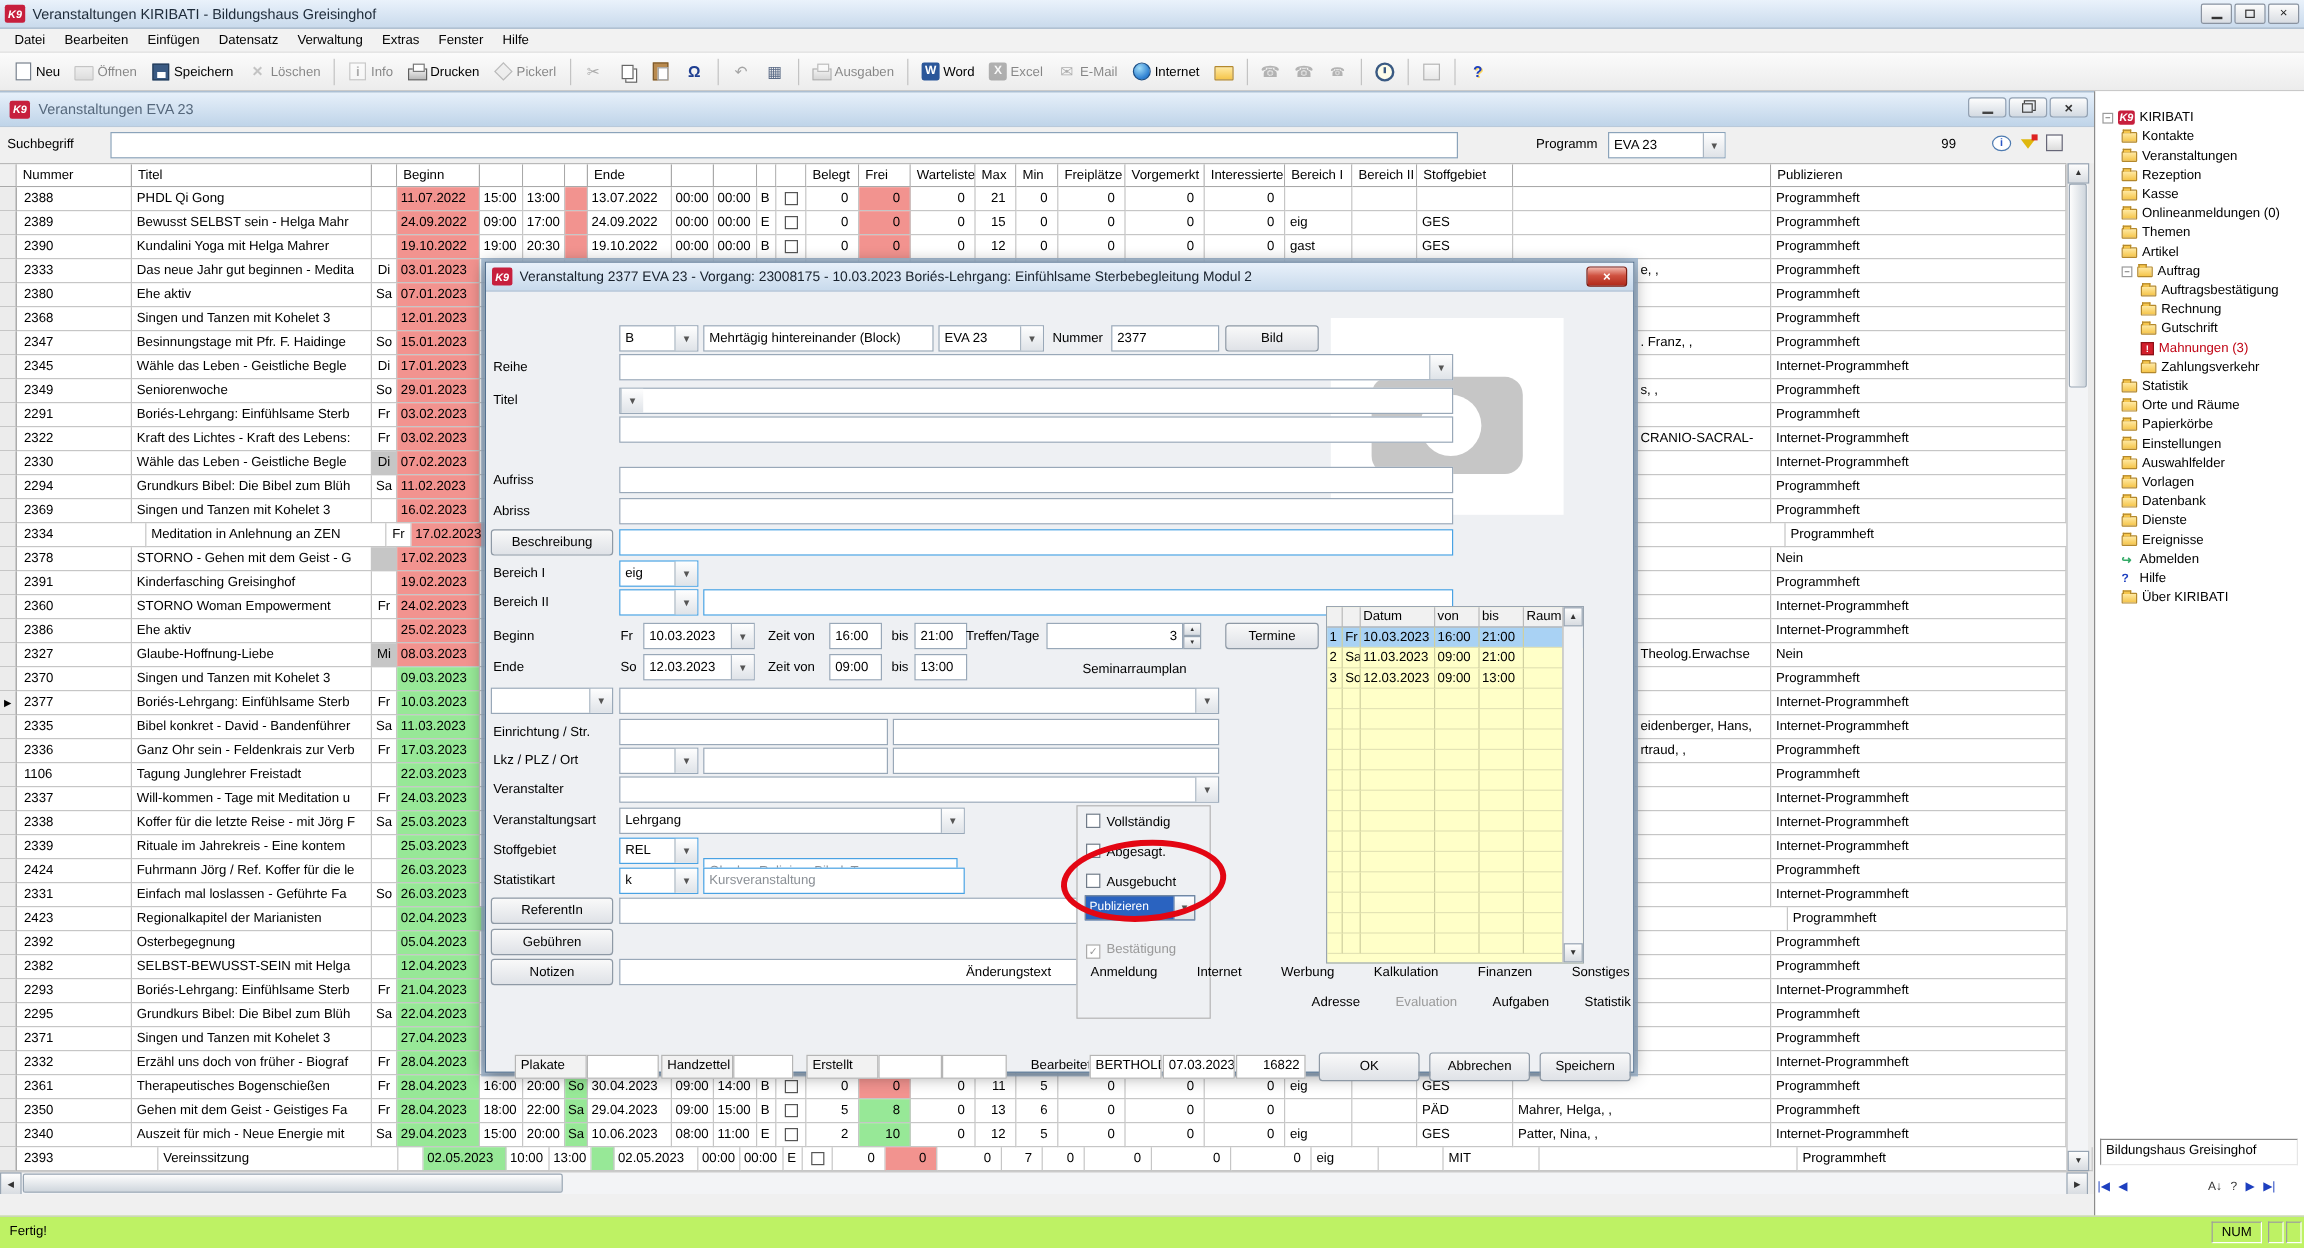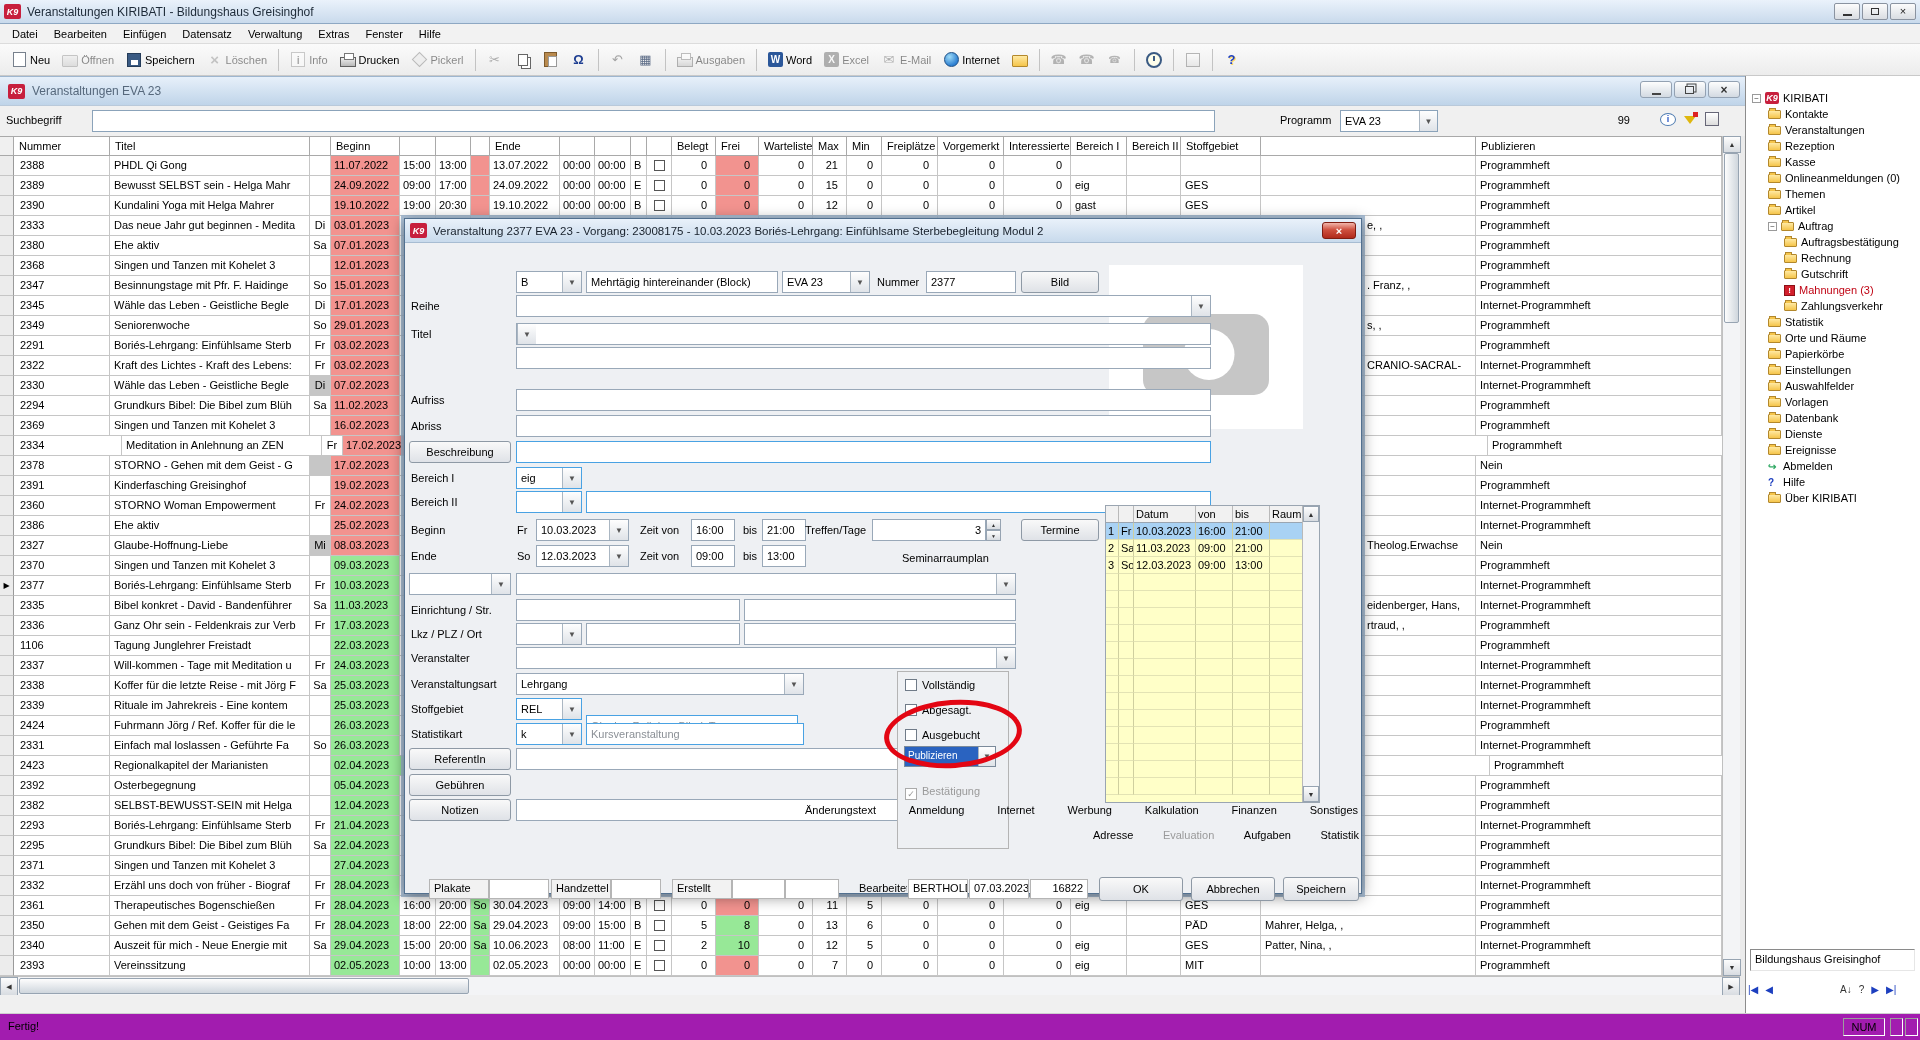--- a/index.html
+++ b/index.html
@@ -127,21 +127,21 @@
     display:flex;align-items:center;justify-content:center;flex:none;}
   .logout-icon{width:11px;height:11px;color:#3a6;font-weight:bold;font-size:10px;flex:none;}
   .help-icon{width:11px;height:11px;color:#1d3fbf;font-weight:bold;font-size:10px;flex:none;}
   .titem .red{color:#c00414;}
   #panel-footer-box{position:absolute;left:4px;bottom:42px;width:165px;height:22px;background:#fff;
     border:1px solid;border-color:#8a8a8a #e6e6e6 #e6e6e6 #8a8a8a;padding:3px 4px;white-space:nowrap;overflow:hidden;}
   #panel-nav{position:absolute;left:2px;bottom:18px;width:170px;display:flex;gap:7px;align-items:center;color:#1d3fbf;font-size:10px;}
   #panel-nav span{cursor:default;}
 
   
-  #statusbar{position:absolute;left:0;top:1013px;width:1920px;height:27px;background:#a21caf;border-top:1px solid #cfcfcf;}
+  #statusbar{position:absolute;left:0;top:1013px;width:1920px;height:27px;background:#bef264;border-top:1px solid #cfcfcf;}
   #status-left{position:absolute;left:8px;top:6px;}
   .spanel{position:absolute;top:4px;height:18px;border:1px solid;border-color:#9d9d9d #fff #fff #9d9d9d;padding:2px 5px;}
   #num-panel{left:1843px;width:42px;text-align:center;}
   .spanel.blank1{left:1890px;width:13px;}
   .spanel.blank2{left:1905px;width:13px;}
 
   
   #dialog{position:absolute;left:404px;top:218px;width:958px;height:676px;background:#eef0f3;
     border:1px solid #52708f;box-shadow:0 3px 14px rgba(0,0,0,.45),0 0 0 3px rgba(160,185,210,.85);z-index:10;}
   #dialog-titlebar{position:absolute;left:0;top:0;width:100%;height:24px;
@@ -1495,21 +1495,21 @@
       <div class="td r" style="width: 66px; padding-right: 8px;">0</div>
       <div class="td r" style="width: 67px; padding-right: 8px;">0</div>
       <div class="td l" style="width: 56px; padding-left: 4px;">eig</div>
       <div class="td l" style="width: 54px; padding-left: 4px;"></div>
       <div class="td l" style="width: 80px; padding-left: 4px;">GES</div>
       <div class="td l" style="width: 215px; padding-left: 4px;">Patter, Nina, ,</div>
       <div class="td l" style="width: 246px; padding-left: 4px;">Internet-Programmheft</div>
     </div>
     <div class="tr">
       <div class="selcell"></div>
-      <div class="td l" style="width: 96px; padding-left: 6px;">2393</div>
+      <div class="td l" style="width: 118px; padding-left: 6px;">2393</div>
       <div class="td l" style="width: 200px; padding-left: 4px;">Vereinssitzung</div>
       <div class="td c" style="width: 21px;"></div>
       <div class="td l bg-g" style="width: 69px; padding-left: 3px;">02.05.2023</div>
       <div class="td l" style="width: 36px; padding-left: 3px;">10:00</div>
       <div class="td l" style="width: 35px; padding-left: 3px;">13:00</div>
       <div class="td c bg-g" style="width: 19px;"></div>
       <div class="td l" style="width: 70px; padding-left: 3px;">02.05.2023</div>
       <div class="td l" style="width: 35px; padding-left: 3px;">00:00</div>
       <div class="td l" style="width: 36px; padding-left: 3px;">00:00</div>
       <div class="td l" style="width: 16px; padding-left: 3px;">E</div>

